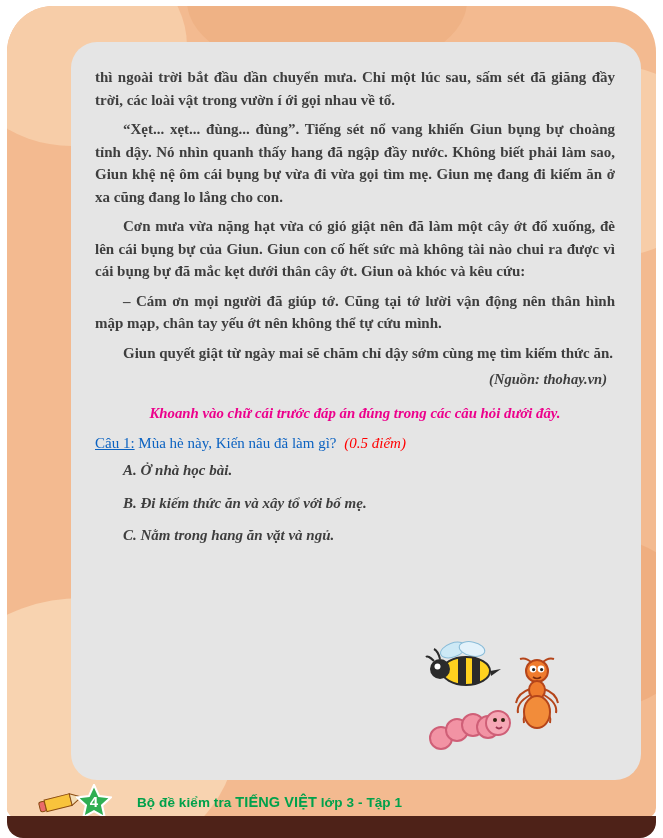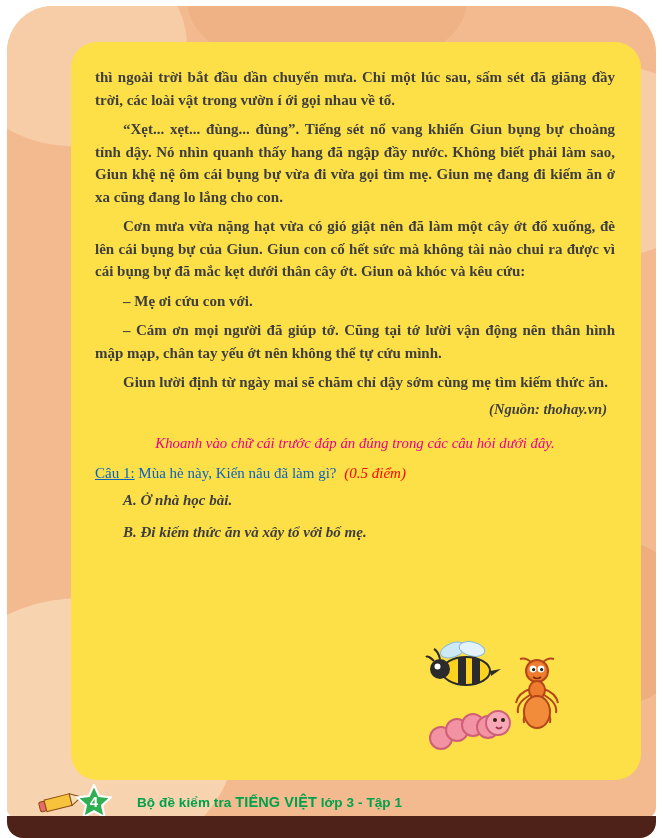--- a/index.html
+++ b/index.html
@@ -26,39 +26,39 @@
   .b5 { left: 180px; top: -80px; width: 280px; height: 150px; background: #efb285; }
 
   .bottom-bar {
     position: absolute; left: 7px; top: 816px; width: 649px; height: 22px;
     background: #4e2218; border-radius: 0 0 16px 16px;
   }
 
   
   .card {
     position: absolute; left: 71px; top: 42px; width: 570px; height: 738px;
-    background: #fde047; border-radius: 26px;
+    background: #e5e5e5; border-radius: 26px;
     padding: 24px 26px 0 24px;
   }
 
   .para {
     font-size: 15px; font-weight: bold; color: #3e3e3e;
     line-height: 1.5; text-align: justify; text-indent: 28px;
     margin-bottom: 7px;
   }
   .para.noindent { text-indent: 0; }
 
   .source {
     font-size: 14.5px; font-weight: bold; font-style: italic; color: #3e3e3e;
     text-align: right; padding-right: 8px;
   }
 
   .instruction {
     margin-top: 17px; text-align: center;
-    font-size: 14.8px; font-weight: normal; font-style: italic;
+    font-size: 14.8px; font-weight: bold; font-style: italic;
     color: #ec008c;
   }
 
   .question { margin-top: 13px; font-size: 15px; font-weight: normal; color: #0b62c1; }
   .q-label { text-decoration: underline; }
   .q-points { color: #ff0000; font-style: italic; margin-left: 4px; }
 
   .options { margin-top: 7px; padding-left: 28px; }
   .option {
     font-size: 15px; font-weight: bold; color: #3e3e3e;
@@ -96,37 +96,37 @@
   <div class="blob b4"></div>
   <div class="blob b5"></div>
 </div>
 
 <div class="card">
 
   <div class="story">
     <p class="para noindent">thì ngoài trời bắt đầu dần chuyển mưa. Chỉ một lúc sau, sấm sét đã giăng đầy trời, các loài vật trong vườn í ới gọi nhau về tổ.</p>
     <p class="para">“Xẹt... xẹt... đùng... đùng”. Tiếng sét nổ vang khiến Giun bụng bự choàng tỉnh dậy. Nó nhìn quanh thấy hang đã ngập đầy nước. Không biết phải làm sao, Giun khệ nệ ôm cái bụng bự vừa đi vừa gọi tìm mẹ. Giun mẹ đang đi kiếm ăn ở xa cũng đang lo lắng cho con.</p>
     <p class="para">Cơn mưa vừa nặng hạt vừa có gió giật nên đã làm một cây ớt đổ xuống, đè lên cái bụng bự của Giun. Giun con cố hết sức mà không tài nào chui ra được vì cái bụng bự đã mắc kẹt dưới thân cây ớt. Giun oà khóc và kêu cứu:</p>
-    <p class="para">– Mẹ ơi cứu con với.</p>
     <p class="para">– Cám ơn mọi người đã giúp tớ. Cũng tại tớ lười vận động nên thân hình mập mạp, chân tay yếu ớt nên không thể tự cứu mình.</p>
-    <p class="para">Giun lười định từ ngày mai sẽ chăm chỉ dậy sớm cùng mẹ tìm kiếm thức ăn.</p>
+    <p class="para">Giun quyết giật từ ngày mai sẽ chăm chỉ dậy sớm cùng mẹ tìm kiếm thức ăn.</p>
     <p class="source">(Nguồn: thohay.vn)</p>
   </div>
 
   <p class="instruction">Khoanh vào chữ cái trước đáp án đúng trong các câu hỏi dưới đây.</p>
 
   <p class="question">
     <span class="q-label">Câu 1:</span>
     <span class="q-text">Mùa hè này, Kiến nâu đã làm gì?</span>
     <span class="q-points">(0.5 điểm)</span>
   </p>
 
   <div class="options">
     <p class="option">A. Ở nhà học bài.</p>
     <p class="option">B. Đi kiếm thức ăn và xây tổ với bố mẹ.</p>
+    <p class="option">C. Nằm trong hang ăn vặt và ngủ.</p>
   </div>
 
   <div class="illustrations">
     <svg class="ill-bee" width="80" height="54" viewBox="0 0 80 54">
       <ellipse cx="30" cy="12" rx="13" ry="7" fill="#cde9f6" stroke="#8abcd8" transform="rotate(-20 30 12)"></ellipse>
       <ellipse cx="49" cy="11" rx="13" ry="7" fill="#e3f2fb" stroke="#8abcd8" transform="rotate(12 49 11)"></ellipse>
       <clipPath id="beebody">
           <ellipse cx="43" cy="33" rx="24" ry="14"></ellipse>
         </clipPath>
       <ellipse cx="43" cy="33" rx="24" ry="14" fill="#ffd21f" stroke="#2b2b2b" stroke-width="2"></ellipse>

